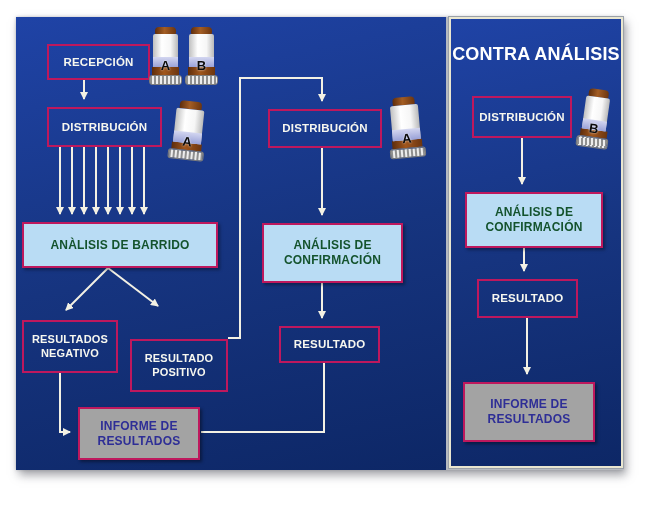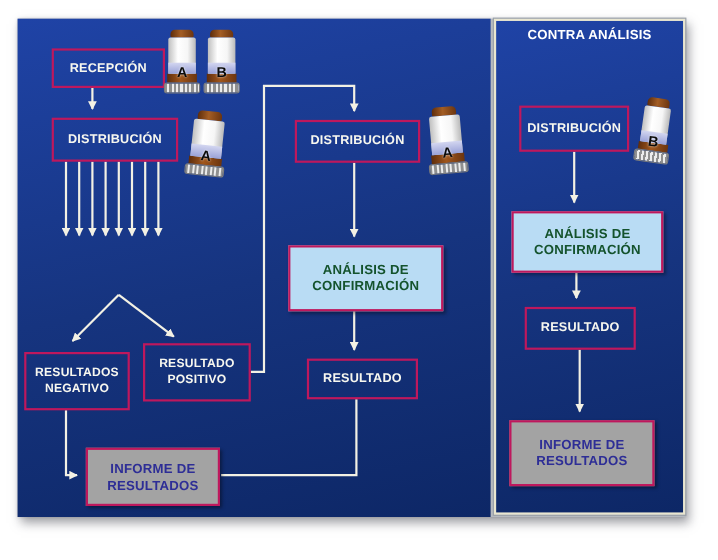--- a/index.html
+++ b/index.html
@@ -33,22 +33,22 @@
   }
   .box.highlight {
     background:#b9dcf4; color:#14532d; font-size:12px;
     box-shadow:2px 2px 3px rgba(0,0,0,.35);
   }
   .box.report {
     background:#a3a3a3; color:#2e2e96; font-size:12px;
     box-shadow:2px 2px 3px rgba(0,0,0,.4);
   }
   .panel-title {
-    position:absolute; z-index:4; left:451px; top:24px; width:170px;
-    text-align:center; color:#ffffff; font-weight:bold; font-size:12px;
+    position:absolute; z-index:4; left:451px; top:44px; width:170px;
+    text-align:center; color:#ffffff; font-weight:bold; font-size:18px;
     letter-spacing:.2px;
   }
   .bottle {
     position:absolute; z-index:5;
     display:flex; flex-direction:column; align-items:center;
   }
   .bottle .cap {
     height:12%; width:66%;
     background:linear-gradient(90deg,#5e2d0c,#a35d24 45%,#6b3510);
     border-radius:4px 4px 1px 1px;
@@ -117,24 +117,25 @@
       <path d="M522,138 V184" marker-end="url(#ah)"></path>
       <path d="M524,248 V271" marker-end="url(#ah)"></path>
       <path d="M527,318 V374" marker-end="url(#ah)"></path>
     </g>
   </svg>
 
   <div class="box" style="left:47px;top:44px;width:103px;height:36px">RECEPCIÓN</div>
 
   <div class="box" style="left:47px;top:107px;width:115px;height:40px">DISTRIBUCIÓN</div>
 
+  <div class="box highlight" style="left:22px;top:222px;width:196px;height:46px">ANÀLISIS DE BARRIDO</div>
 
   <div class="box" style="left:22px;top:320px;width:96px;height:53px;font-size:11px">RESULTADOS NEGATIVO</div>
 
-  <div class="box" style="left:130px;top:312px;width:98px;height:53px;font-size:11px">RESULTADO POSITIVO</div>
+  <div class="box" style="left:130px;top:339px;width:98px;height:53px;font-size:11px">RESULTADO POSITIVO</div>
 
   <div class="box report" style="left:78px;top:407px;width:122px;height:53px">INFORME DE RESULTADOS</div>
 
   <div class="box" style="left:268px;top:109px;width:114px;height:39px">DISTRIBUCIÓN</div>
 
   <div class="box highlight" style="left:262px;top:223px;width:141px;height:60px">ANÁLISIS DE CONFIRMACIÓN</div>
 
   <div class="box" style="left:279px;top:326px;width:101px;height:37px">RESULTADO</div>
 
   <div class="panel-title">CONTRA ANÁLISIS</div>

